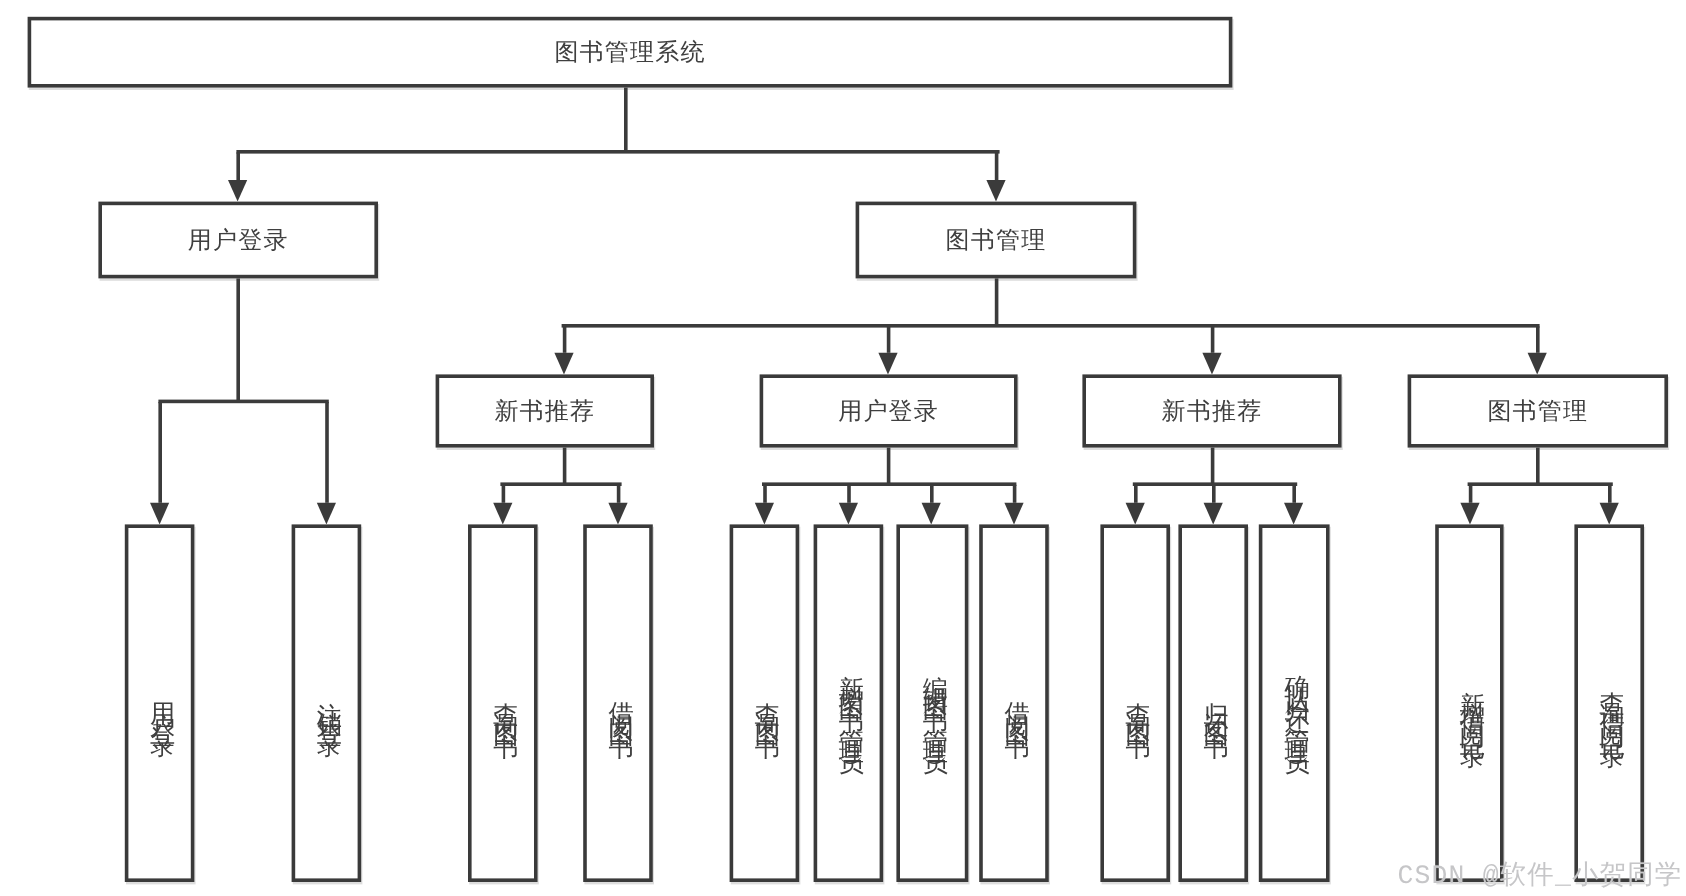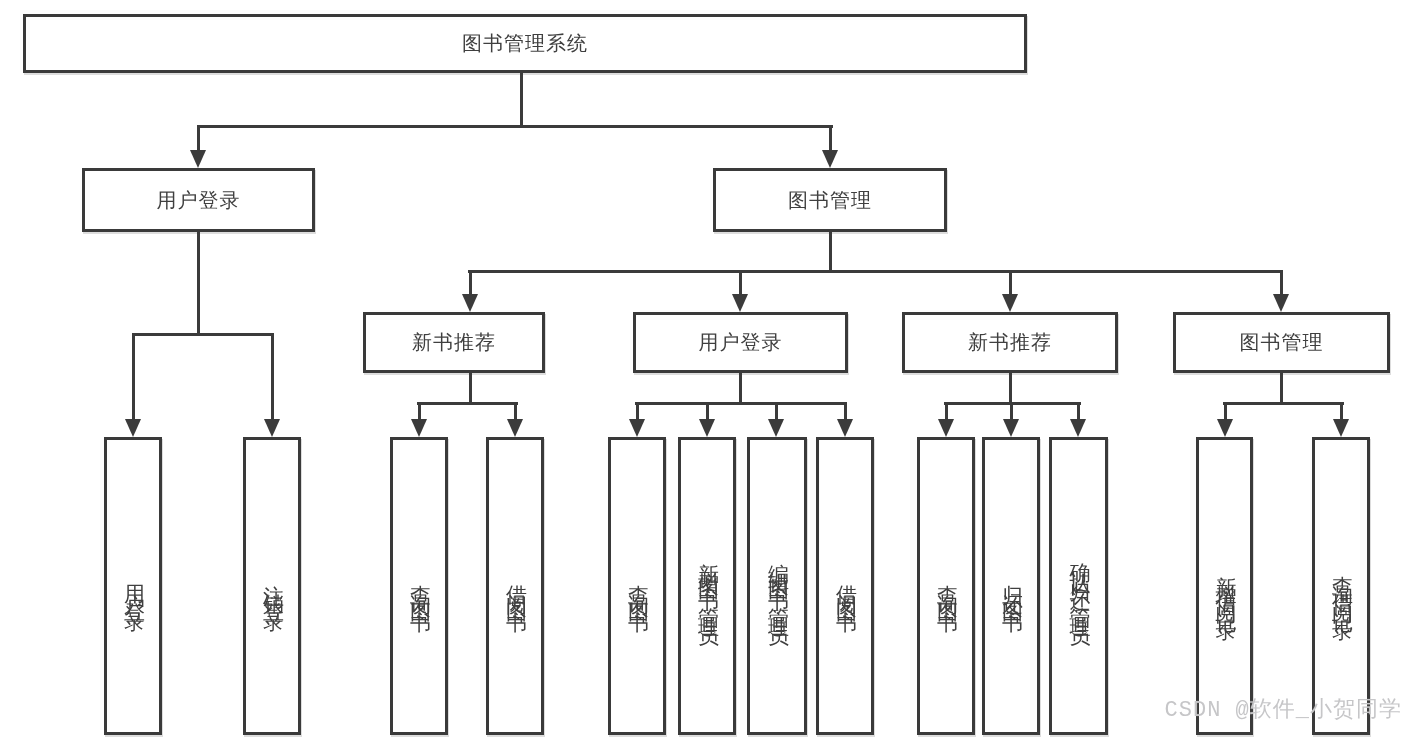--- a/index.html
+++ b/index.html
@@ -40,21 +40,21 @@
   .h{position:absolute;height:3px;background:var(--line,#3b3b3b);}
   .v{position:absolute;width:3px;background:var(--line,#3b3b3b);}
   .ah{
     position:absolute;width:0;height:0;
     border-left:8px solid transparent;
     border-right:8px solid transparent;
     border-top:18px solid var(--line,#3b3b3b);
   }
   .watermark{
     position:absolute;
-    top:694px;right:3px;
+    top:714px;right:3px;
     font-size:22px;
     color:var(--watermark,#c6c6c8);
     letter-spacing:1px;
     z-index:5;
     text-shadow:0 0 1px rgba(255,255,255,0.6);
   }
 </style>
 </head>
 <body>
 

